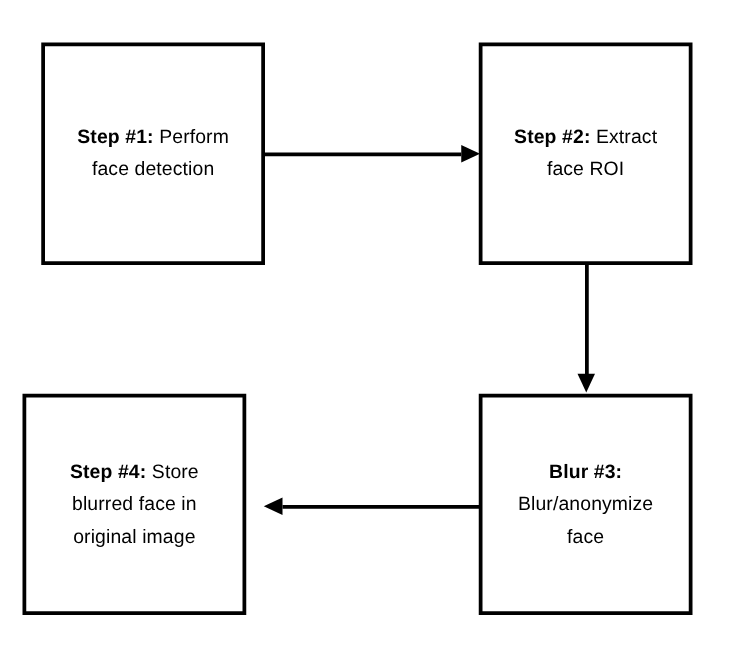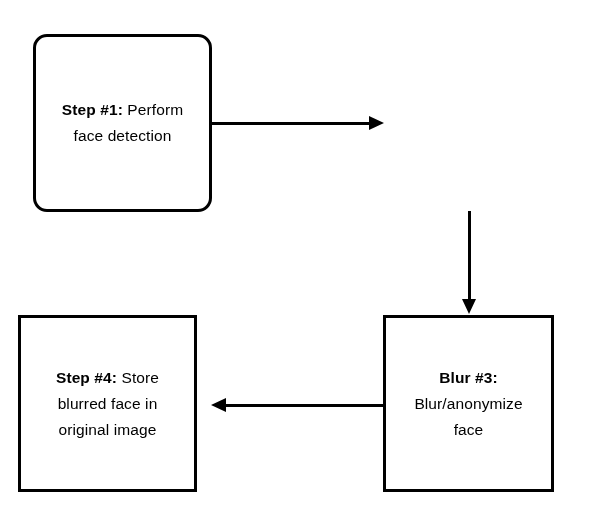--- a/index.html
+++ b/index.html
@@ -31,21 +31,21 @@
     font-size: 15.5px;
     line-height: 26px;
     color: #000000;
     letter-spacing: 0.1px;
     padding: 0 10px;
     white-space: pre-line;
   }
   .node-label .step-tag {
     font-weight: bold;
   }
-  #node-step1 { left: 33px;  top: 34px;  width: 179px; height: 178px; border-radius: 14px; }
+  #node-step1 { left: 33px;  top: 34px;  width: 179px; height: 178px; }
   #node-step2 { left: 383px; top: 34px;  width: 171px; height: 178px; }
   #node-step3 { left: 383px; top: 315px; width: 171px; height: 177px; }
   #node-step4 { left: 18px;  top: 315px; width: 179px; height: 177px; }
 
   .edge {
     position: absolute;
   }
   .edge-line-h {
     position: absolute;
     height: 3px;
@@ -92,20 +92,24 @@
 </head>
 <body>
 
 <div id="canvas">
 
   <div class="node" id="node-step1">
     <div class="node-label"><span class="step-tag">Step #1:</span><span> Perform
 face detection</span></div>
   </div>
 
+  <div class="node" id="node-step2">
+    <div class="node-label"><span class="step-tag">Step #2:</span><span> Extract
+face ROI</span></div>
+  </div>
 
   <div class="node" id="node-step3">
     <div class="node-label"><span class="step-tag">Blur #3:</span><span>
 Blur/anonymize
 face</span></div>
   </div>
 
   <div class="node" id="node-step4">
     <div class="node-label"><span class="step-tag">Step #4:</span><span> Store
 blurred face in

